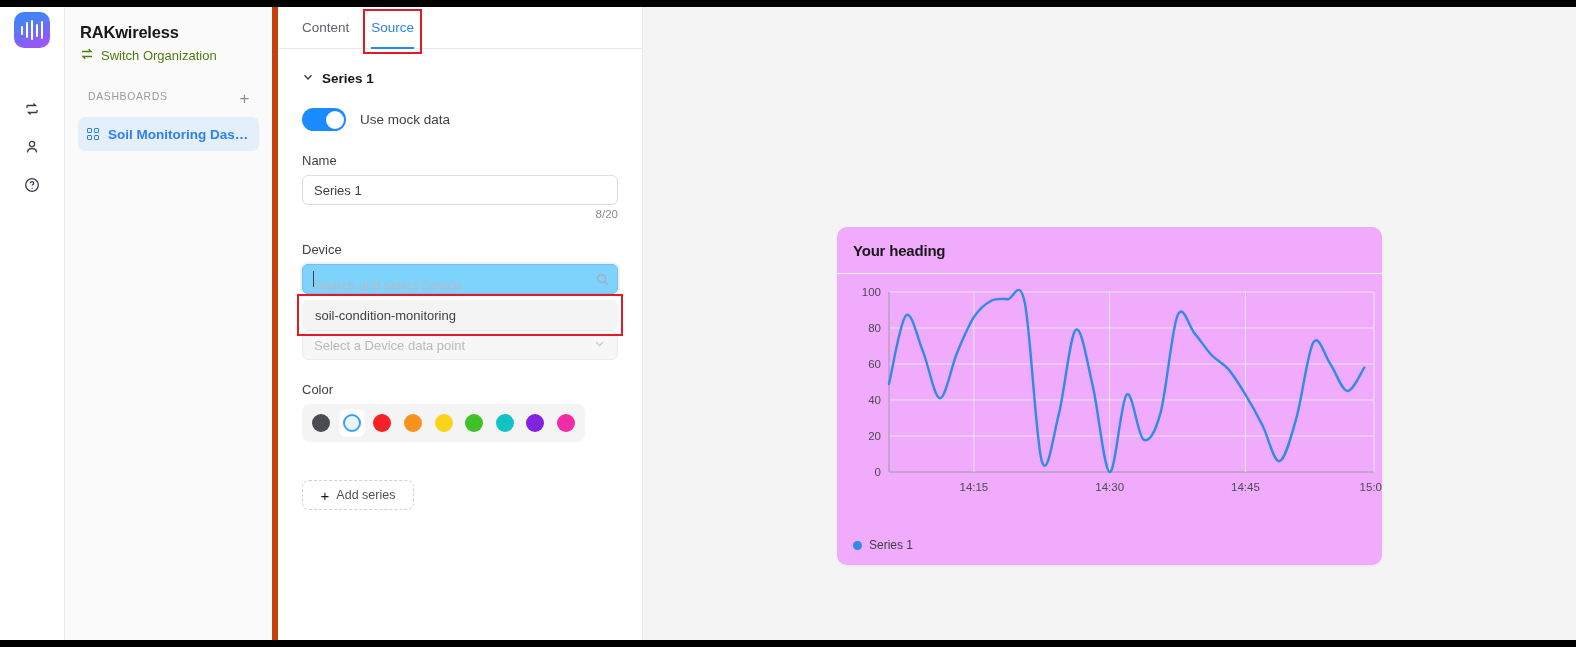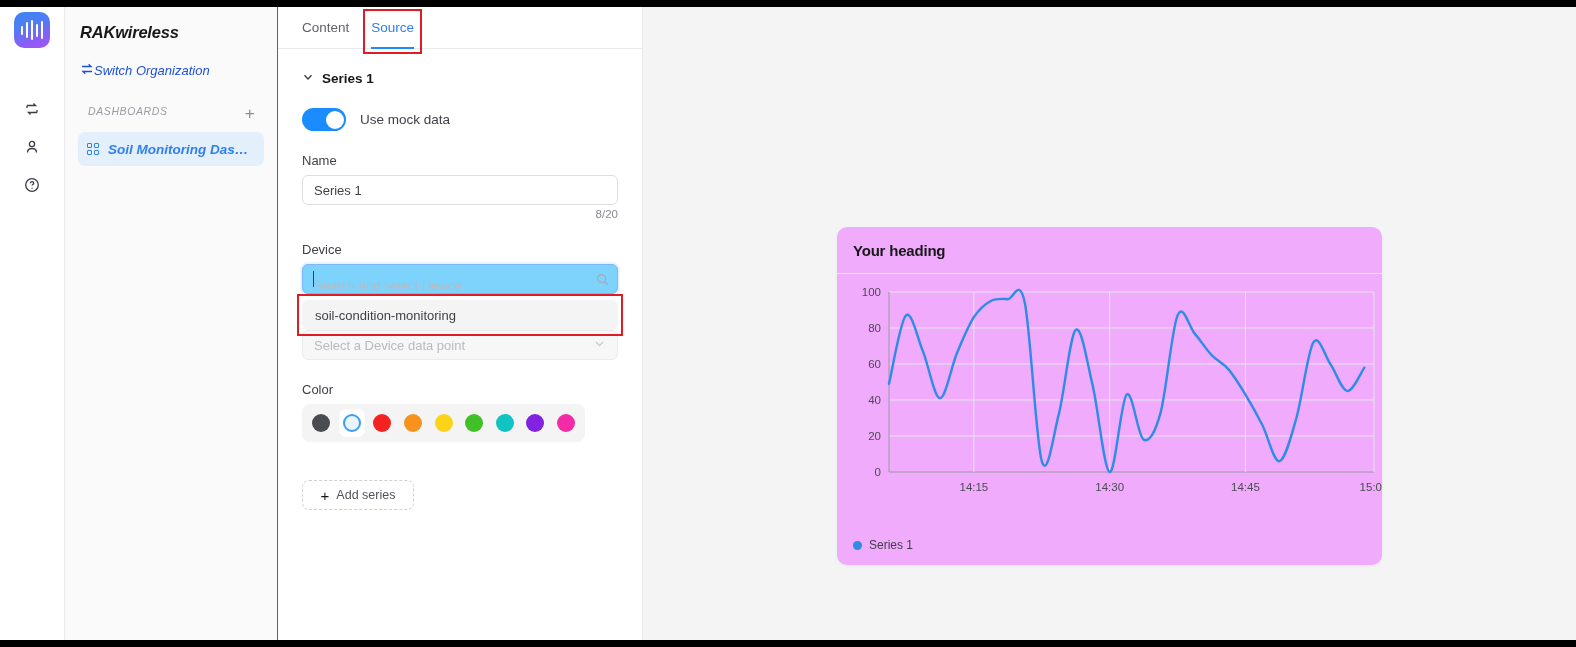--- a/index.html
+++ b/index.html
@@ -42,32 +42,31 @@
   .rail-icon {
     width: 34px; height: 34px;
     display: flex; align-items: center; justify-content: center;
     color: #3d3d46; margin-bottom: 4px;
   }
 
   
   .orgbar {
     width: 213px; min-width: 213px; height: 100%;
     background: #fafafa;
-    border-right: 1px solid #c2410c;
+    border-right: 6px solid #c2410c;
     padding: 16px 13px 0 13px;
-    font-style: italic;
   }
   .org-title {
     font-size: 16.5px; font-weight: 700; color: #18181b;
     letter-spacing: -0.2px; padding-left: 2px;
   }
   .org-switch {
-    display: flex; align-items: center; 
-    margin-top: 20px; padding-left: 2px;
-    color: #1d4ed8; font-size: 13px;
+    display: flex; align-items: center; gap: 7px;
+    margin-top: 5px; padding-left: 2px;
+    color: #4d7c0f; font-size: 13px;
   }
   .org-switch svg { flex: 0 0 auto; }
   .nav-item {
     display: flex; align-items: center; gap: 9px;
     height: 33px; padding: 0 9px; margin-top: 24px;
     border-radius: 7px; font-size: 13.5px; color: #3f3f46;
   }
   .grid-ico { display: grid; grid-template-columns: 5px 5px; grid-gap: 2px; }
   .grid-ico span { width: 5px; height: 5px; border: 1.2px solid currentColor; border-radius: 1px; }
   .section-head {

